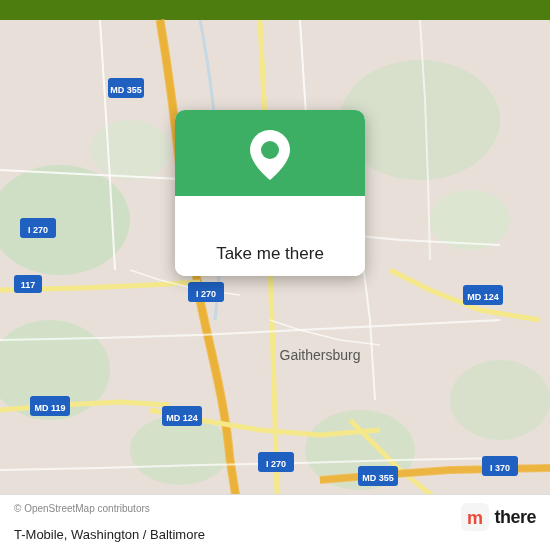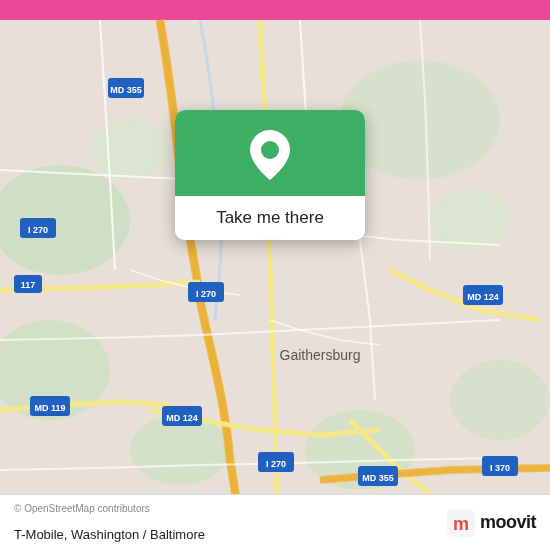--- a/index.html
+++ b/index.html
@@ -9,21 +9,21 @@
       height: 550px;
       overflow: hidden;
       font-family: Arial, sans-serif;
       position: relative;
     }
 
     #map-container {
       width: 550px;
       height: 550px;
       position: relative;
-      background-color: #ec4899;
+      background-color: #4d7c0f;
       overflow: hidden;
     }
 
     
     #map-svg {
       position: absolute;
       top: 0; left: 0;
       width: 100%; height: 100%;
     }
 
@@ -34,20 +34,21 @@
       left: 175px;
       width: 190px;
       background: white;
       border-radius: 10px;
       box-shadow: 0 4px 16px rgba(0,0,0,0.3);
       display: flex;
       flex-direction: column;
       align-items: center;
       overflow: hidden;
       z-index: 10;
+      gap: 36px;
     }
 
     .popup-green-area {
       background-color: #3daf65;
       width: 100%;
       display: flex;
       align-items: center;
       justify-content: center;
       padding: 22px 0 18px 0;
     }
@@ -88,21 +89,21 @@
     
     .bottom-bar {
       position: absolute;
       bottom: 0;
       left: 0;
       width: 100%;
       background: white;
       border-top: 1px solid #ddd;
       padding: 8px 14px;
       display: flex;
-      align-items: center;
+      align-items: flex-start;
       justify-content: space-between;
       z-index: 20;
     }
 
     .bottom-left {
       display: flex;
       flex-direction: column;
     }
 
     .copyright-text {
@@ -237,17 +238,17 @@
       <span class="copyright-text">© OpenStreetMap contributors</span>
       <span class="location-title">T-Mobile, Washington / Baltimore</span>
     </div>
     <div class="moovit-logo">
 
       <svg class="moovit-icon" viewBox="0 0 28 28" xmlns="http://www.w3.org/2000/svg">
         <rect width="28" height="28" rx="6" fill="#f5f5f5"></rect>
 
         <text x="14" y="21" font-size="18" text-anchor="middle" fill="#e84b3a" font-weight="bold" font-family="Arial">m</text>
       </svg>
-      <span class="moovit-text">moovit</span>
+      <span class="moovit-text">there</span>
     </div>
   </div>
 
 </div>
 
 </body></html>

